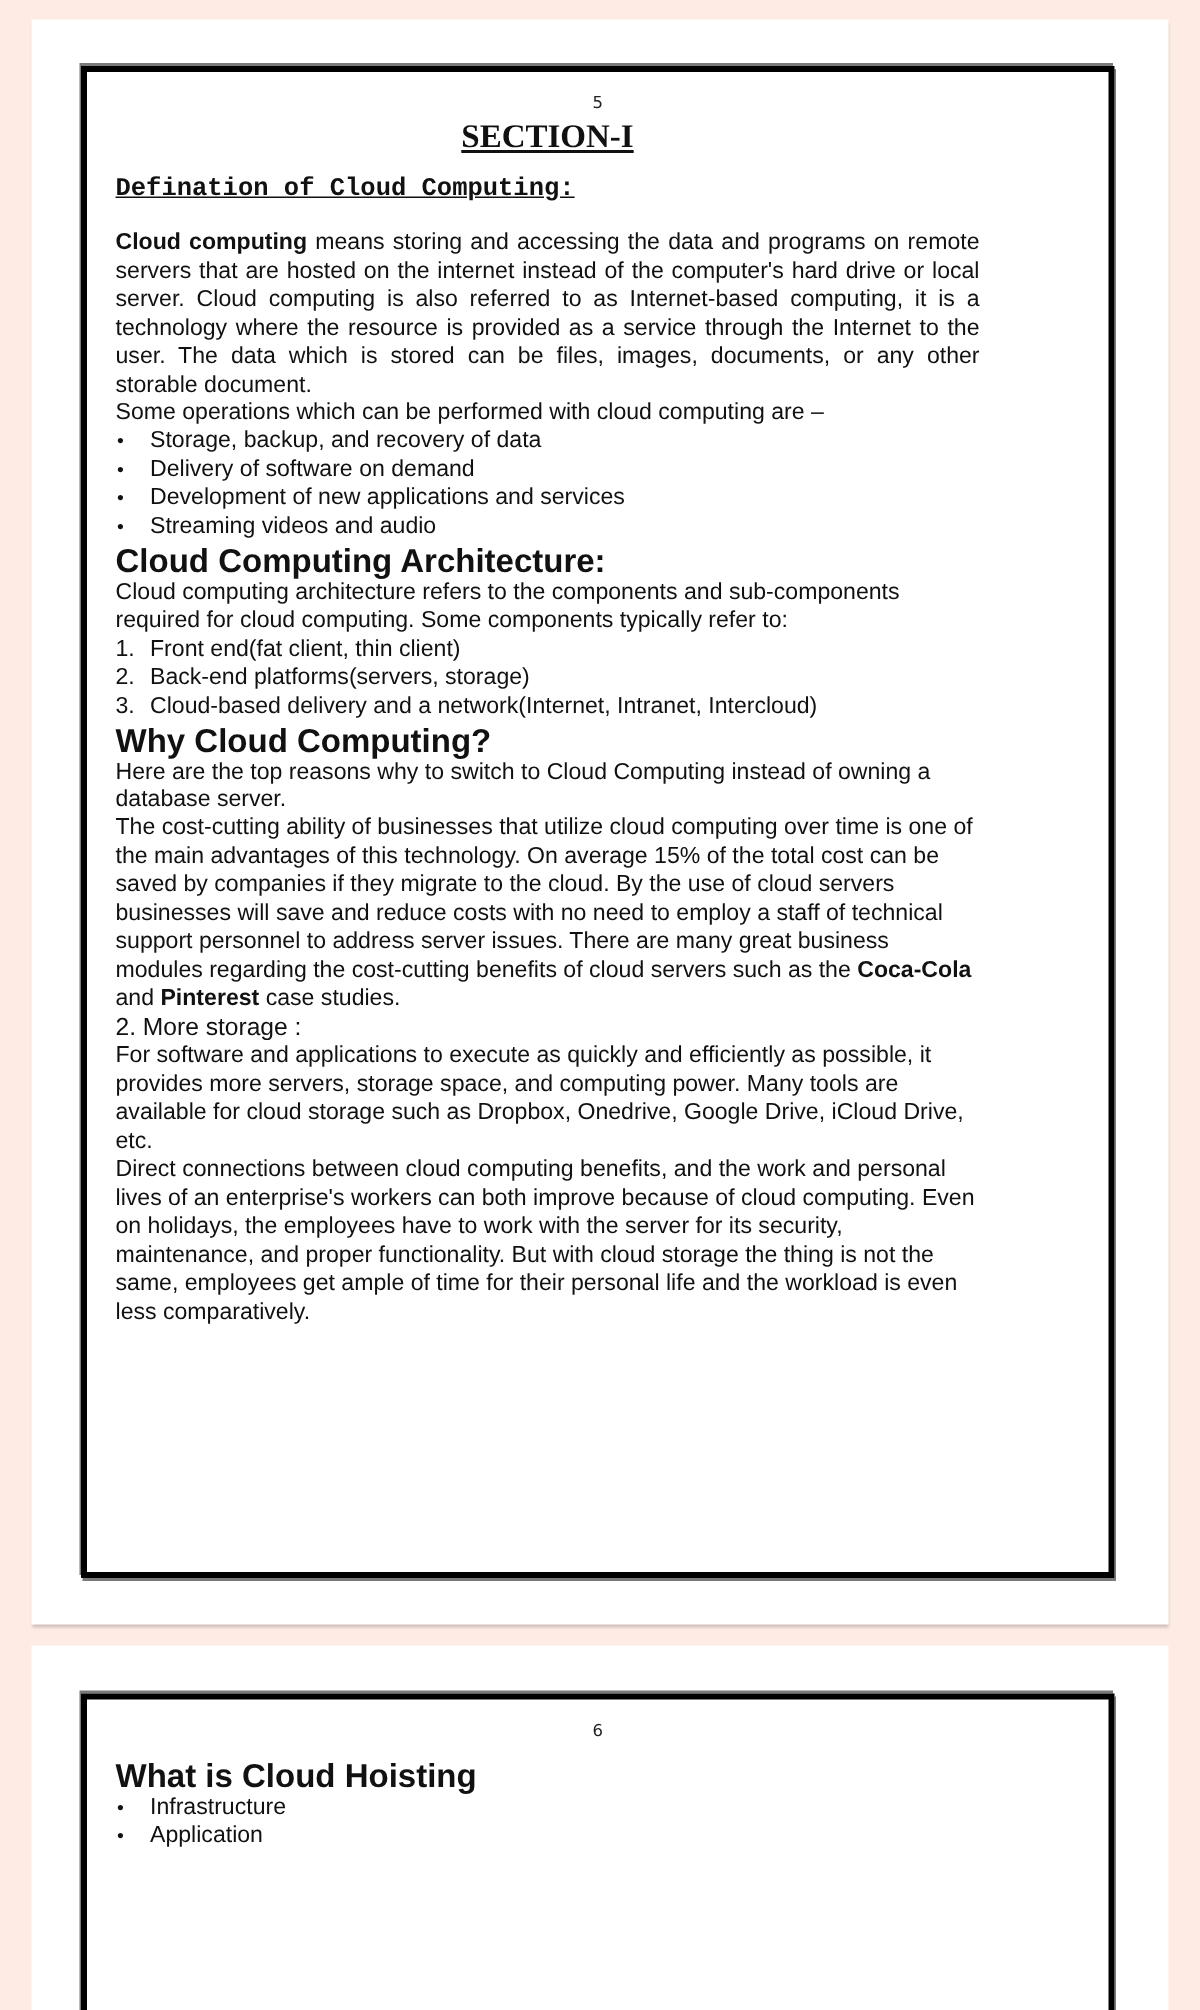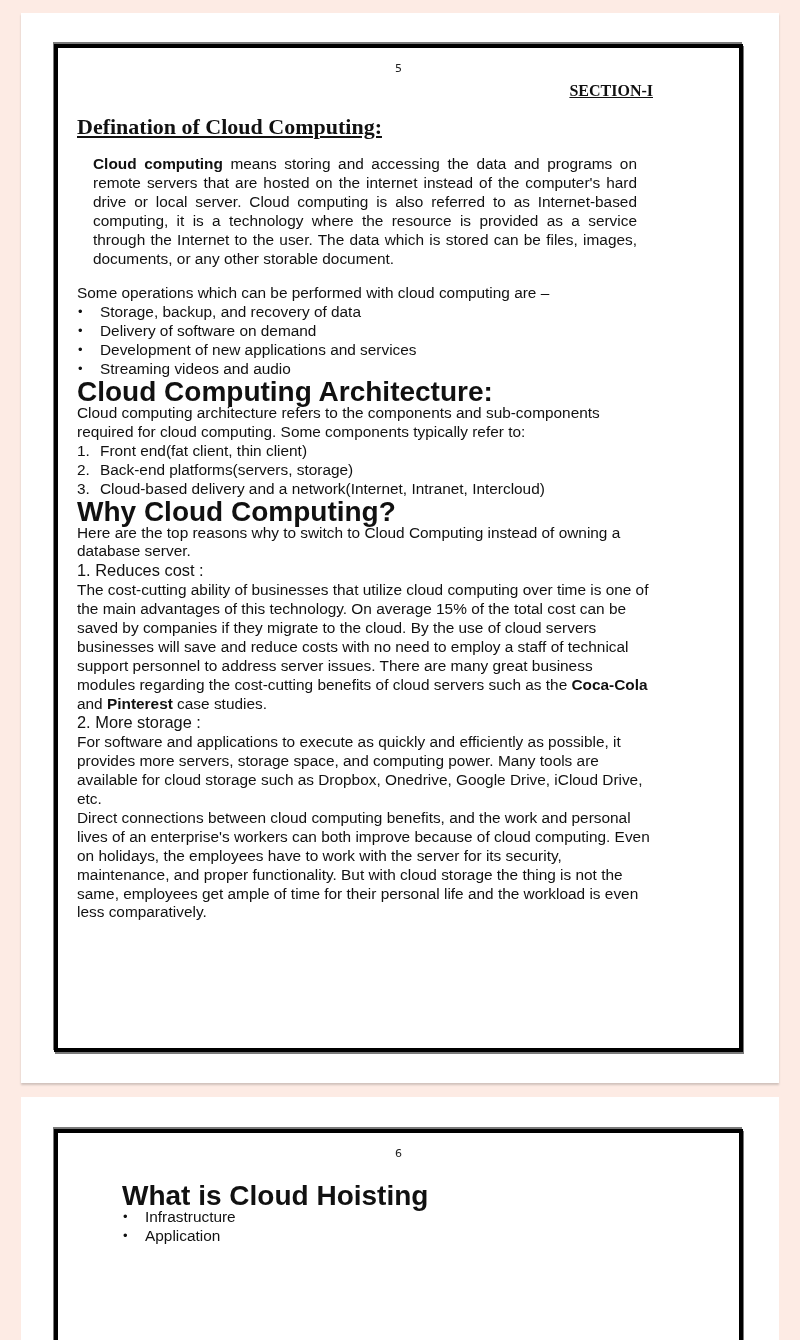--- a/index.html
+++ b/index.html
@@ -29,33 +29,33 @@
     position: absolute; left: 0; right: 0; text-align: center;
     font-family: "DejaVu Sans", sans-serif; font-size: 11px; color: #222;
   }
   .page1 .page-num { top: 14px; }
   .page2 .page-num { top: 14px; }
   .content {
     position: absolute; left: 56px; width: 576px;
     font-size: 15.4px; line-height: 18.9px;
   }
   .page1 .content { top: 66px; }
-  .page2 .content { top: 86px; margin-left: 45px; }
+  .page2 .content { top: 74px; }
   .section-title {
-    text-align: right; font-family: "Liberation Serif", serif;
-    font-weight: bold; font-size: 16px; text-decoration: underline;
+    text-align: center; font-family: "Liberation Serif", serif;
+    font-weight: bold; font-size: 22px; text-decoration: underline;
     margin: 0 0 12px 0; line-height: 24px;
   }
   .serif-heading {
-    font-family: Liberation Serif, serif; font-weight: bold; font-size: 22px;
+    font-family: Liberation Mono, monospace; font-weight: bold; font-size: 17px;
     text-decoration: underline; margin: 0 0 14px 0; line-height: 24px;
   }
-  .justify { text-align: justify; margin: 16px; }
+  .justify { text-align: justify; margin: 0; }
   p { margin: 0; }
-  .h2 { font-weight: bold; font-size: 28px; line-height: 24px; margin: 1px 0 0 0; }
+  .h2 { font-weight: bold; font-size: 22px; line-height: 24px; margin: 1px 0 0 0; }
   ul.bullets, ol.nums { list-style: none; margin: 0; padding: 0; }
   ul.bullets li, ol.nums li { position: relative; padding-left: 23px; }
   ul.bullets li::before {
     content: "•"; position: absolute; left: 1px; top: 0; font-size: 13px;
   }
   ol.nums li .n { position: absolute; left: 0; top: 0; }
   .subhead { font-size: 16.4px; line-height: 19.8px; }
   b { font-weight: bold; }
   .graphic {
     position: absolute; left: 330px; top: 235px; width: 190px; height: 120px;
@@ -84,21 +84,20 @@
       <div class="h2">Cloud Computing Architecture:</div>
       <p>Cloud computing architecture refers to the components and sub-components required for cloud computing. Some components typically refer to:</p>
       <ol class="nums">
         <li><span class="n">1.</span><span>Front end(fat client, thin client)</span></li>
         <li><span class="n">2.</span><span>Back-end platforms(servers, storage)</span></li>
         <li><span class="n">3.</span><span>Cloud-based delivery and a network(Internet, Intranet, Intercloud)</span></li>
       </ol>
       <div class="h2">Why Cloud Computing?</div>
       <p>Here are the top reasons why to switch to Cloud Computing instead of owning a database server.</p>
 
-      <div class="subhead">1. Reduces cost :</div>
       <p><span>The cost-cutting ability of businesses that utilize cloud computing over time is one of the main advantages of this technology. On average 15% of the total cost can be saved by companies if they migrate to the cloud. By the use of cloud servers businesses will save and reduce costs with no need to employ a staff of technical support personnel to address server issues. There are many great business modules regarding the cost-cutting benefits of cloud servers such as the </span><b>Coca-Cola</b><span> and </span><b>Pinterest</b><span> case studies.</span></p>
 
       <div class="subhead">2. More storage :</div>
       <p>For software and applications to execute as quickly and efficiently as possible, it provides more servers, storage space, and computing power. Many tools are available for cloud storage such as Dropbox, Onedrive, Google Drive, iCloud Drive, etc.</p>
 
       <p>Direct connections between cloud computing benefits, and the work and personal lives of an enterprise's workers can both improve because of cloud computing. Even on holidays, the employees have to work with the server for its security, maintenance, and proper functionality. But with cloud storage the thing is not the same, employees get ample of time for their personal life and the workload is even less comparatively.</p>
     </div>
   </div>
 
   <div class="page page2">

